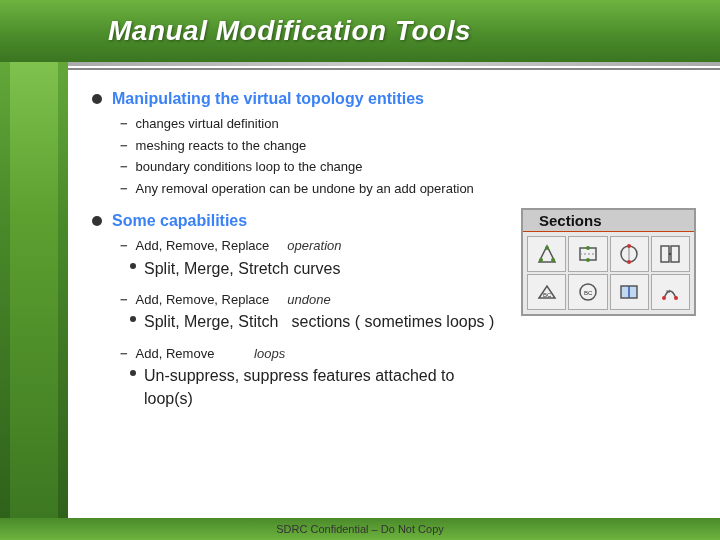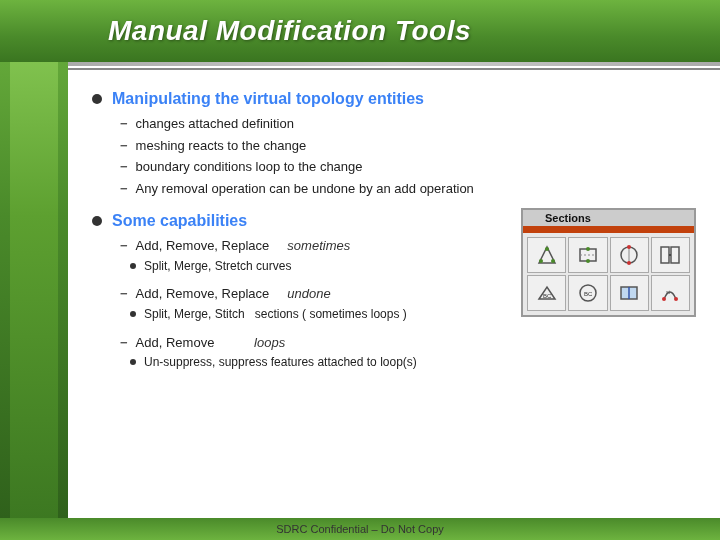--- a/index.html
+++ b/index.html
@@ -171,24 +171,24 @@
       width: 175px;
       border: 2px solid #999;
       background: #e8e8e8;
       margin-left: 16px;
       margin-top: -4px;
       flex-shrink: 0;
     }
 
     .sections-title {
       background: #cccccc;
-      border-bottom: 7px solid #c2410c;
-      font-size: 11px;
+      border-bottom: 1px solid #c2410c;
+      font-size: 15px;
       font-weight: bold;
-      padding: 2px 22px;
+      padding: 2px 16px;
       color: #111;
     }
 
     .sections-grid {
       display: grid;
       grid-template-columns: repeat(4, 1fr);
       gap: 2px;
       padding: 4px;
     }
 
@@ -220,21 +220,21 @@
       width: 6px;
       height: 6px;
       background: #333;
       border-radius: 50%;
       margin-top: 5px;
       margin-right: 8px;
       flex-shrink: 0;
     }
 
     .sub-bullet-text {
-      font-size: 12px;
+      font-size: 16px;
       color: #222;
       line-height: 1.4;
     }
 
     .logo-area {
       position: absolute;
       bottom: 50px;
       right: 20px;
       display: flex;
       align-items: center;
@@ -295,21 +295,21 @@
 <div class="main-content">
 
   <div class="bullet-section">
     <div class="bullet-main">
       <div class="bullet-dot"></div>
       <span class="bullet-main-text">Manipulating the virtual topology entities</span>
     </div>
     <div class="sub-list">
       <div class="sub-item">
         <span class="dash">−</span>
-        <span>changes attached definition</span>
+        <span>changes virtual definition</span>
       </div>
       <div class="sub-item">
         <span class="dash">−</span>
         <span>meshing reacts to the change</span>
       </div>
       <div class="sub-item">
         <span class="dash">−</span>
         <span>boundary conditions loop to the change</span>
       </div>
       <div class="sub-item">
@@ -323,21 +323,21 @@
     <div class="capabilities-content">
       <div class="bullet-main">
         <div class="bullet-dot"></div>
         <span class="bullet-main-text">Some capabilities</span>
       </div>
       <div class="sub-list">
 
         <div class="sub-group">
           <div class="sub-item">
             <span class="dash">−</span>
-            <span>Add, Remove, Replace &nbsp;&nbsp;&nbsp; <span class="connector-label">sometimes</span></span>
+            <span>Add, Remove, Replace &nbsp;&nbsp;&nbsp; <span class="connector-label">operation</span></span>
           </div>
           <div class="sub-bullet">
             <div class="sub-bullet-dot"></div>
             <span class="sub-bullet-text">Split, Merge, Stretch curves</span>
           </div>
         </div>
 
         <div class="sub-group">
           <div class="sub-item">
             <span class="dash">−</span>

